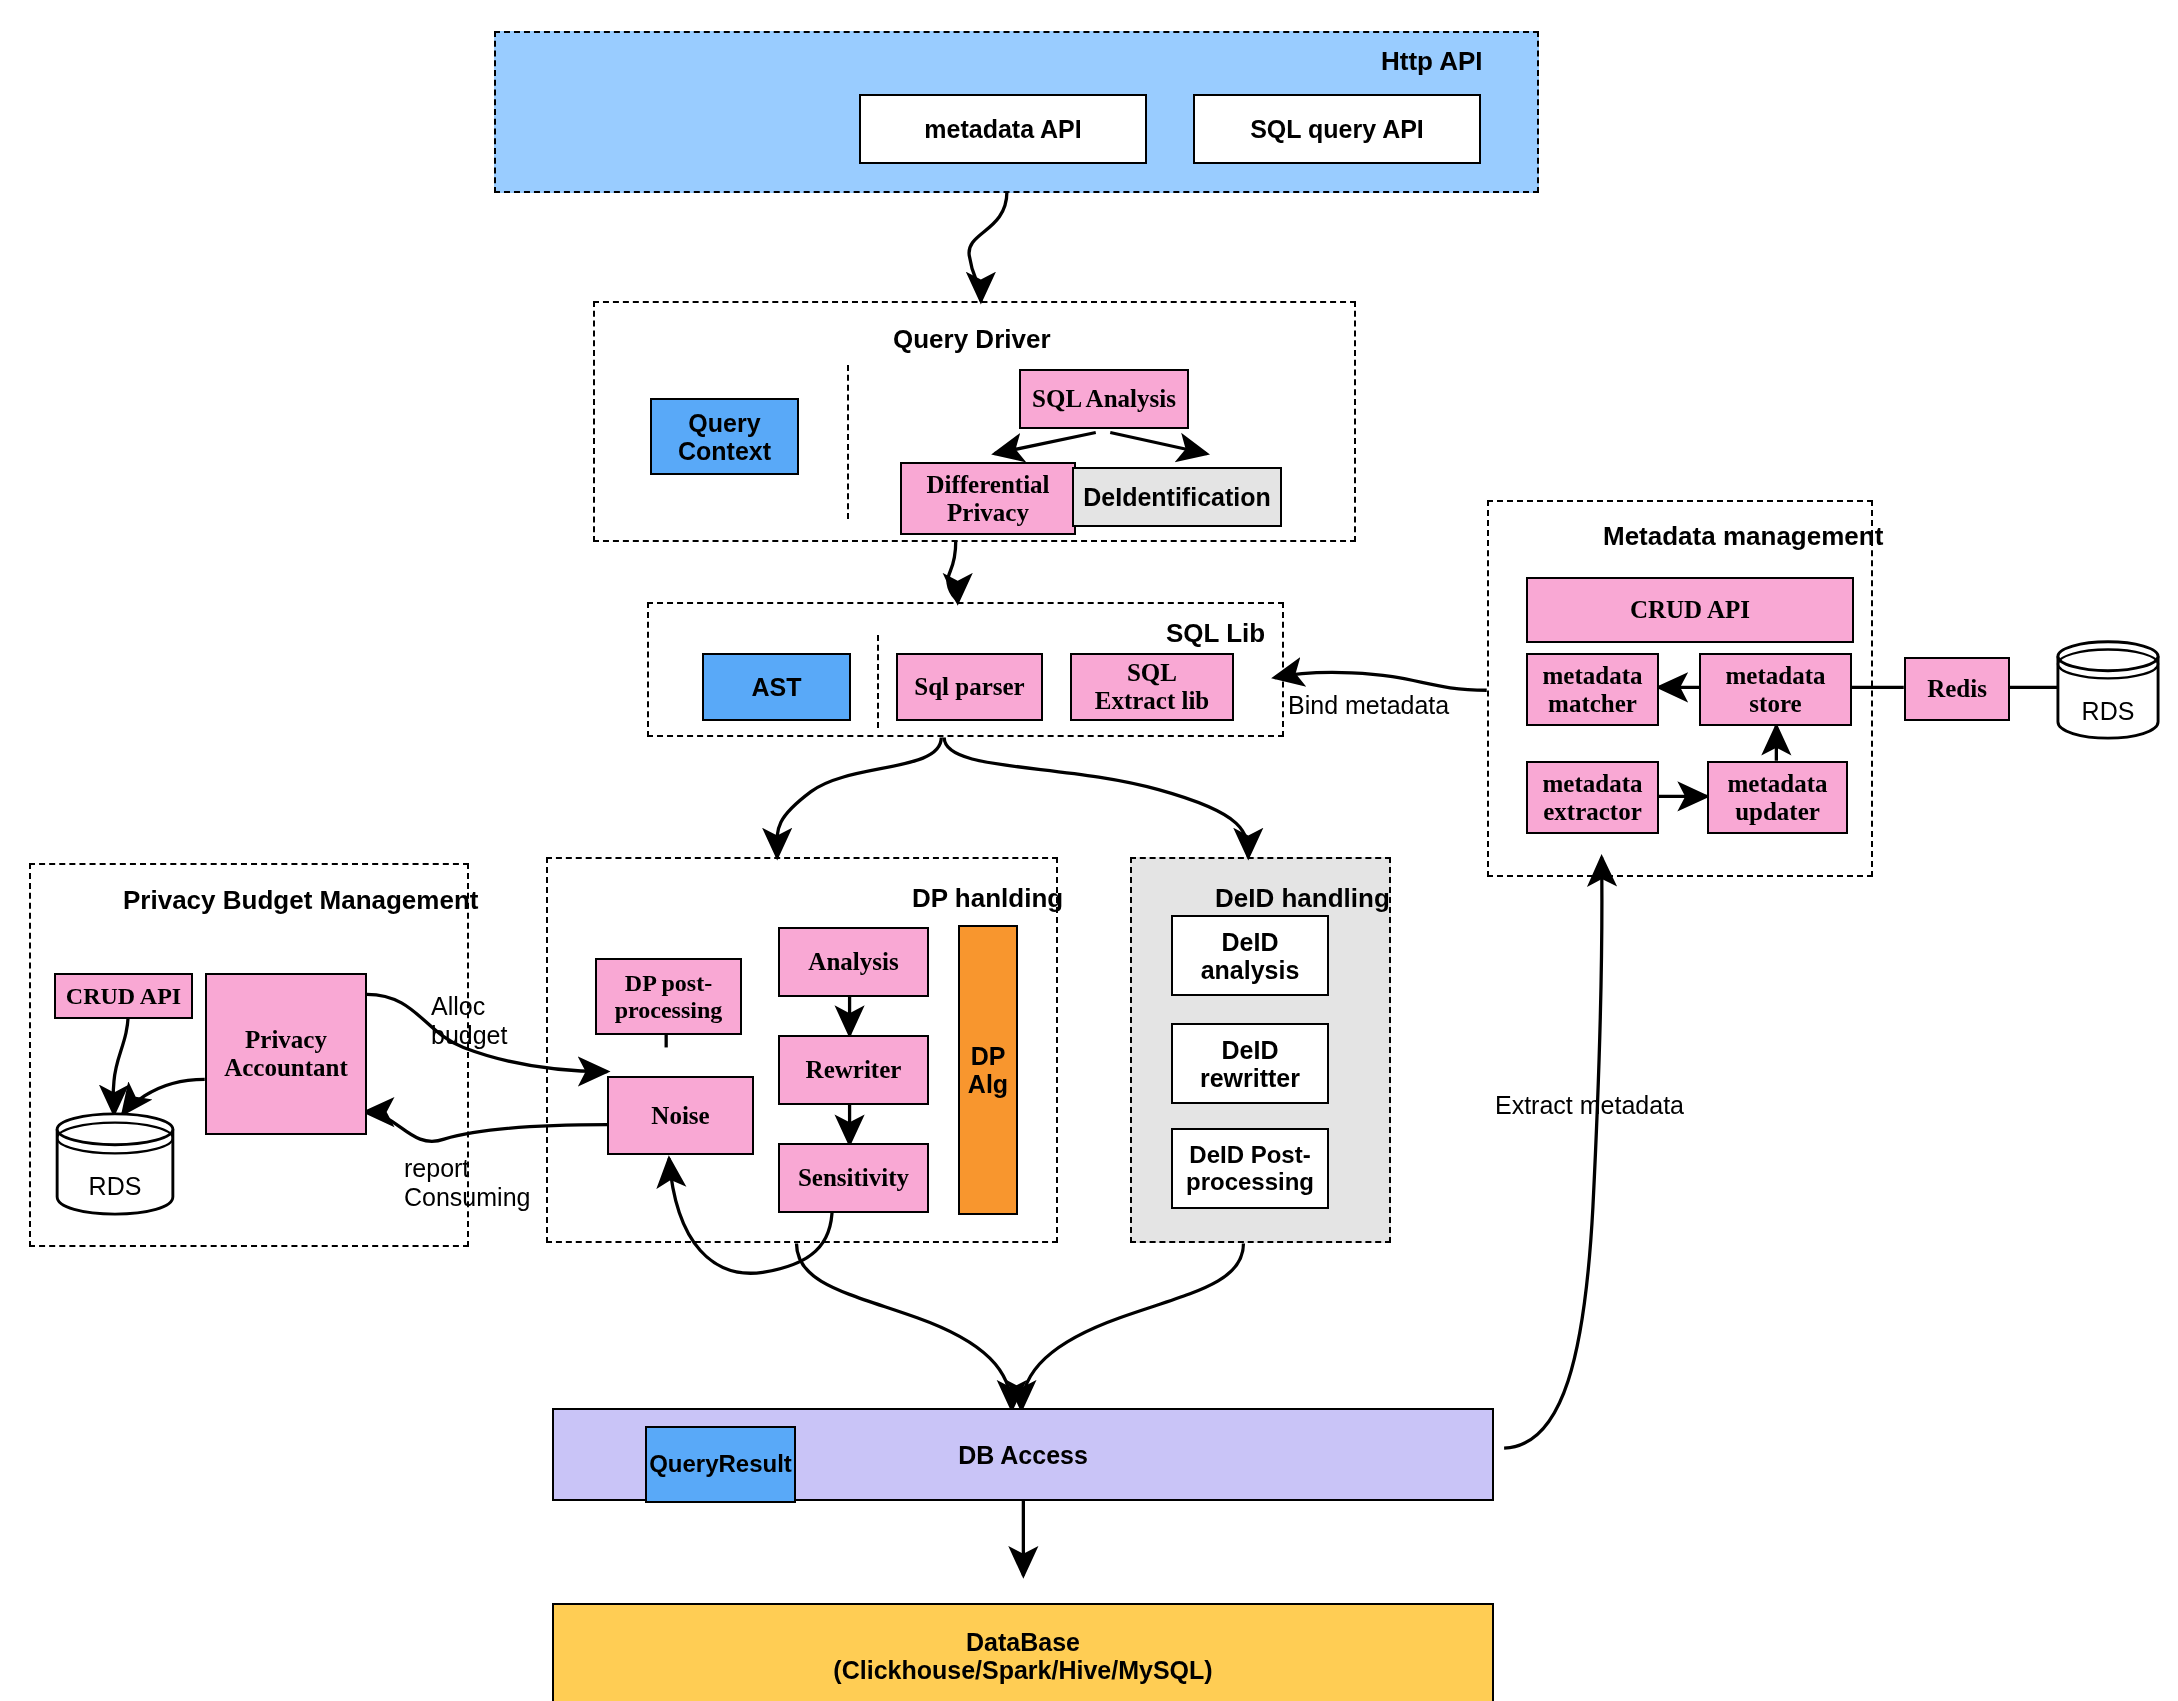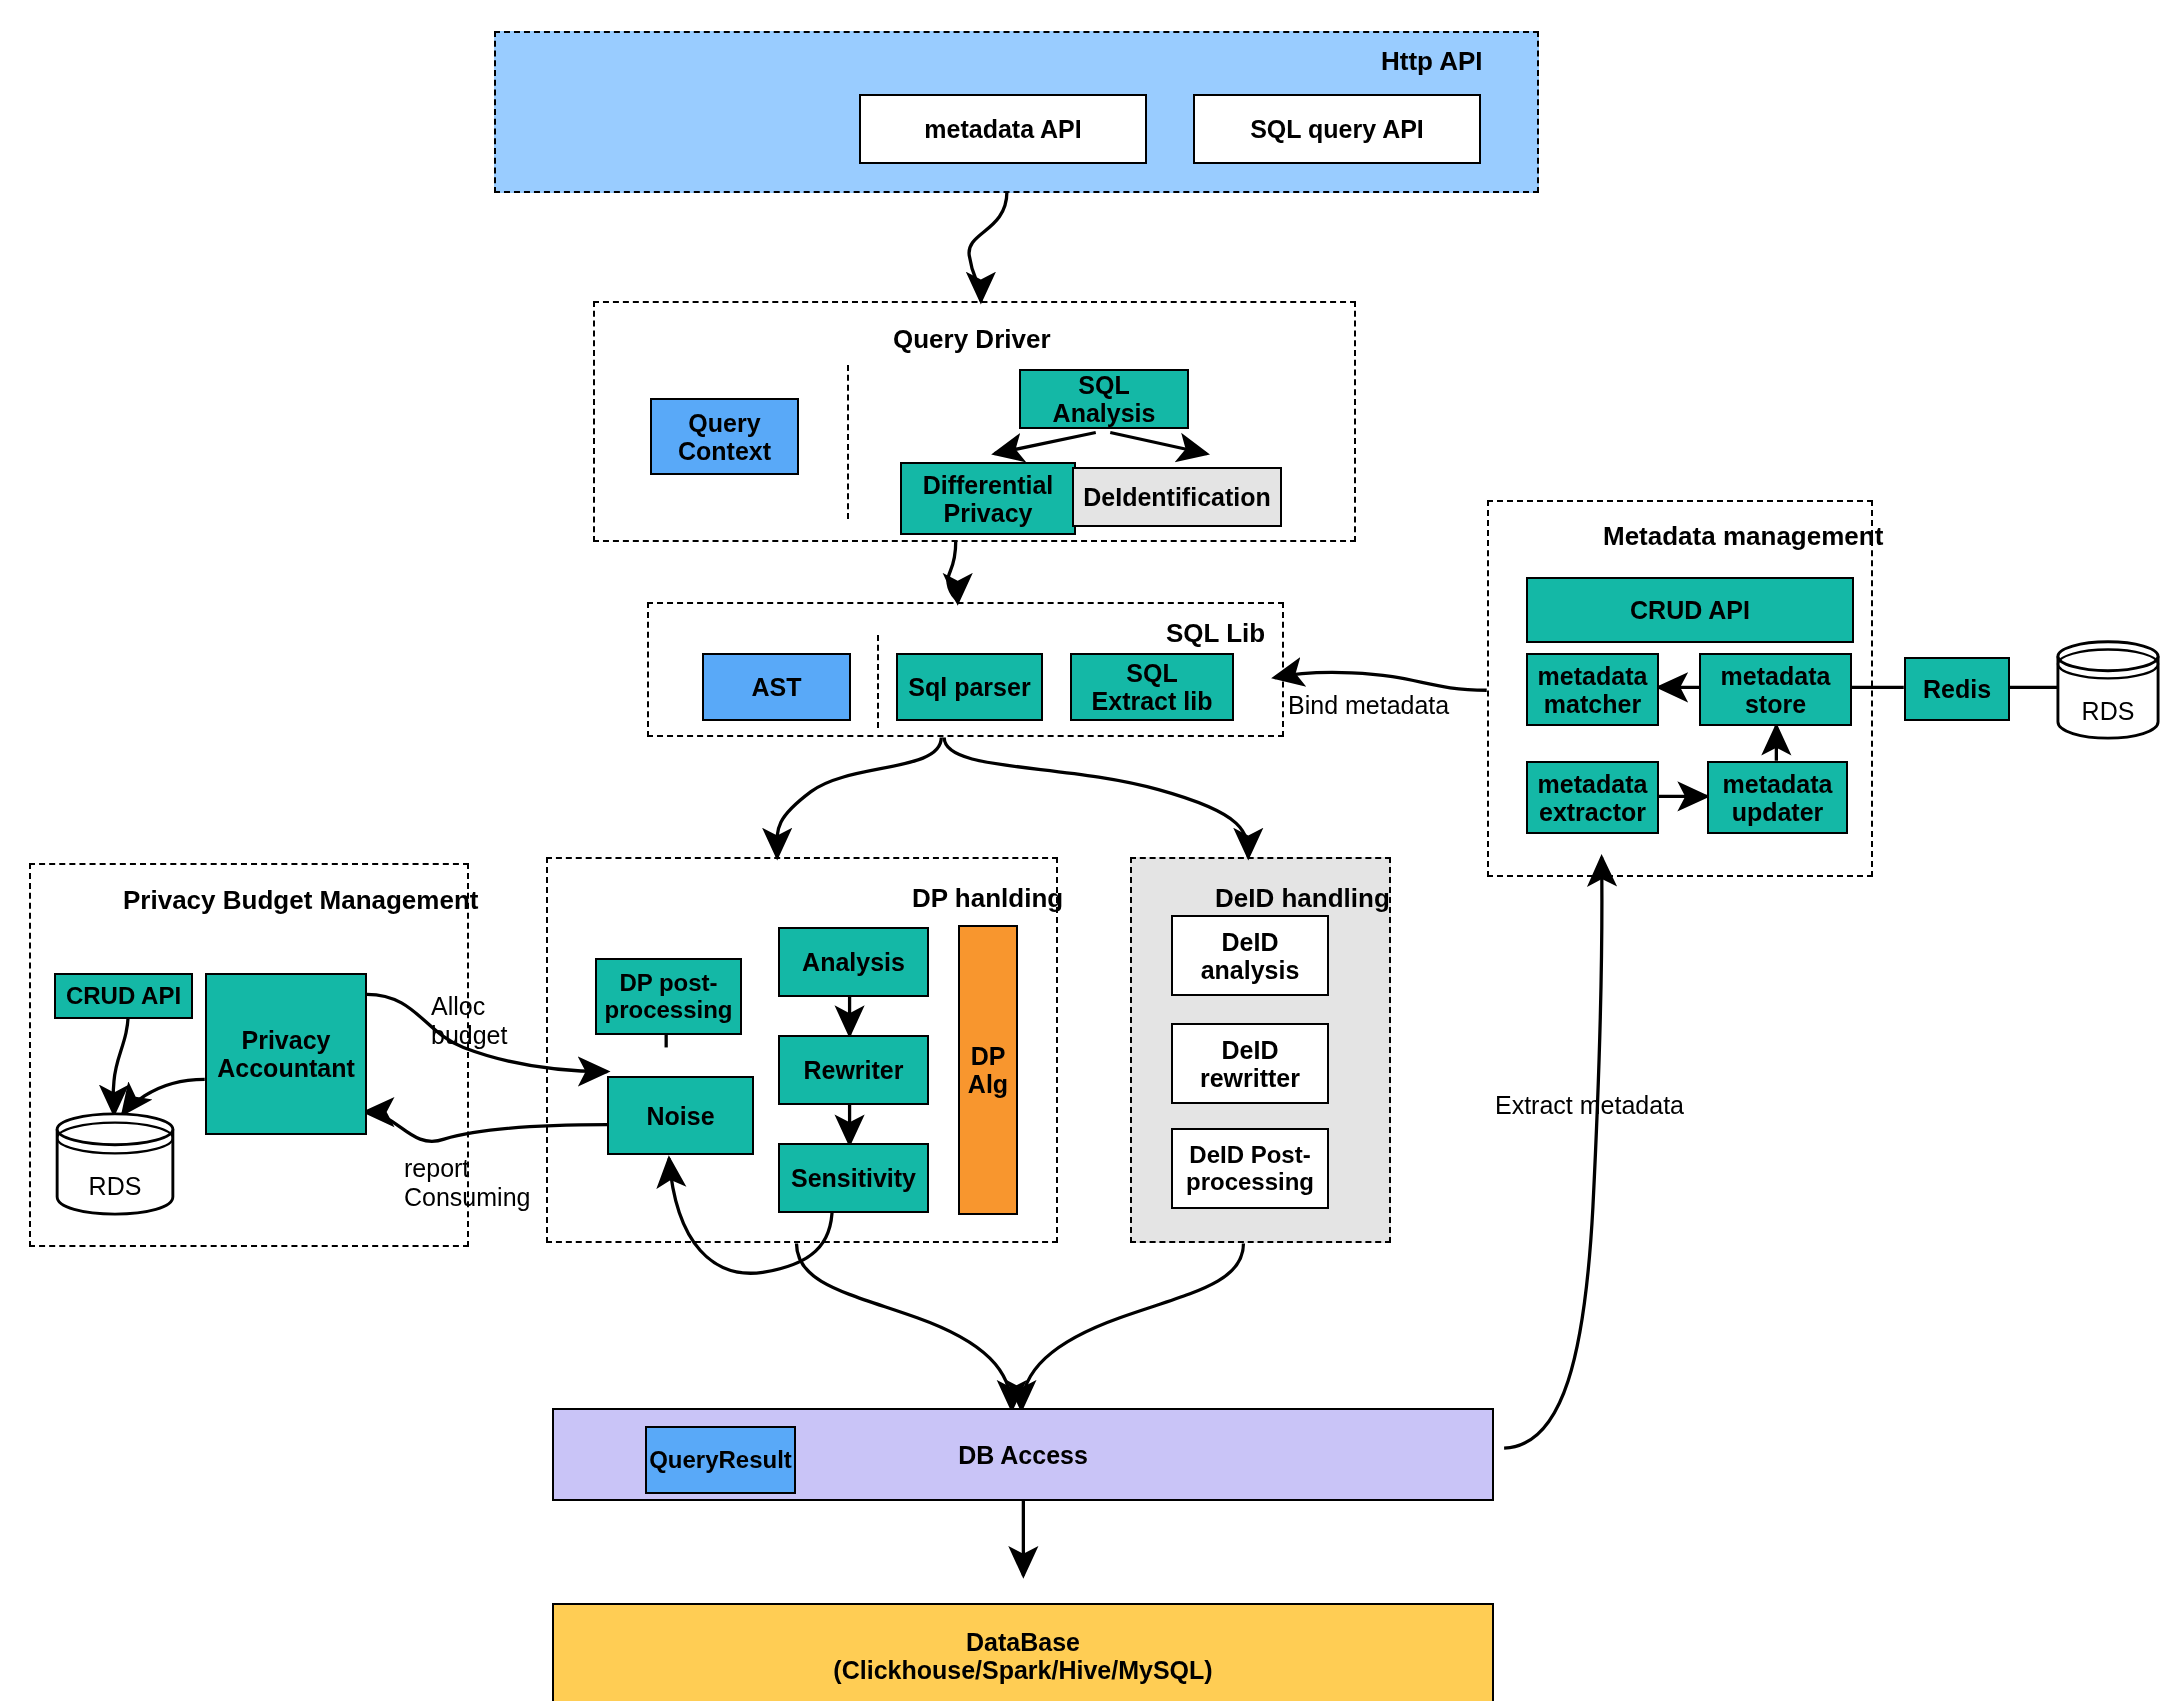--- a/index.html
+++ b/index.html
@@ -48,21 +48,21 @@
     align-items: center;
     justify-content: center;
     text-align: center;
     font-weight: bold;
     font-size: 25px;
     line-height: 1.12;
     color: #000000;
     z-index: 6;
     padding: 1.9px 3.9px;
   }
-  .yellow   { background: #14b8a6; }
+  .yellow   { background: #f9a8d4; font-family: Liberation Serif, serif; }
   .white    { background: #ffffff; }
   .blue     { background: #59a9f8; }
   .lightblue{ background: #99ccff; }
   .grey     { background: #e4e4e4; }
   .orange   { background: #f8962e; }
   .lavender { background: #c9c4f7; }
   .gold     { background: #ffcd54; margin-top: 25px; }
   .divider {
     position: absolute;
     border-left: 2.9px dashed #000000;
@@ -244,19 +244,19 @@
   <div class="shaded-panel" style="left:1130px; top:857px; width:261px; height:386px;"></div>
   <div class="group-title" style="left:1215px; top:883px;">DeID handling</div>
   <div class="node white" style="left:1171px; top:915px; width:158px; height:81px; white-space:pre-line;">DeID
 analysis</div>
   <div class="node white" style="left:1171px; top:1023px; width:158px; height:81px; white-space:pre-line;">DeID
 rewritter</div>
   <div class="node white" style="left:1171px; top:1128px; width:158px; height:81px; white-space:pre-line; font-size:24px;">DeID Post-
 processing</div>
 
   <div class="node lavender" style="left:552px; top:1408px; width:942px; height:93px; justify-content:center;">DB Access</div>
-  <div class="node blue" style="left:645px; top:1426px; width:151px; height:68px; font-size:24px;">QueryResult</div>
+  <div class="node blue" style="left:645px; top:1426px; width:151px; height:77px; font-size:24px;">QueryResult</div>
 
   <div class="node gold" style="left:552px; top:1578px; width:942px; height:106px; white-space:pre-line;">DataBase
 (Clickhouse/Spark/Hive/MySQL)</div>
 
 </div>
 
 
 </body></html>

